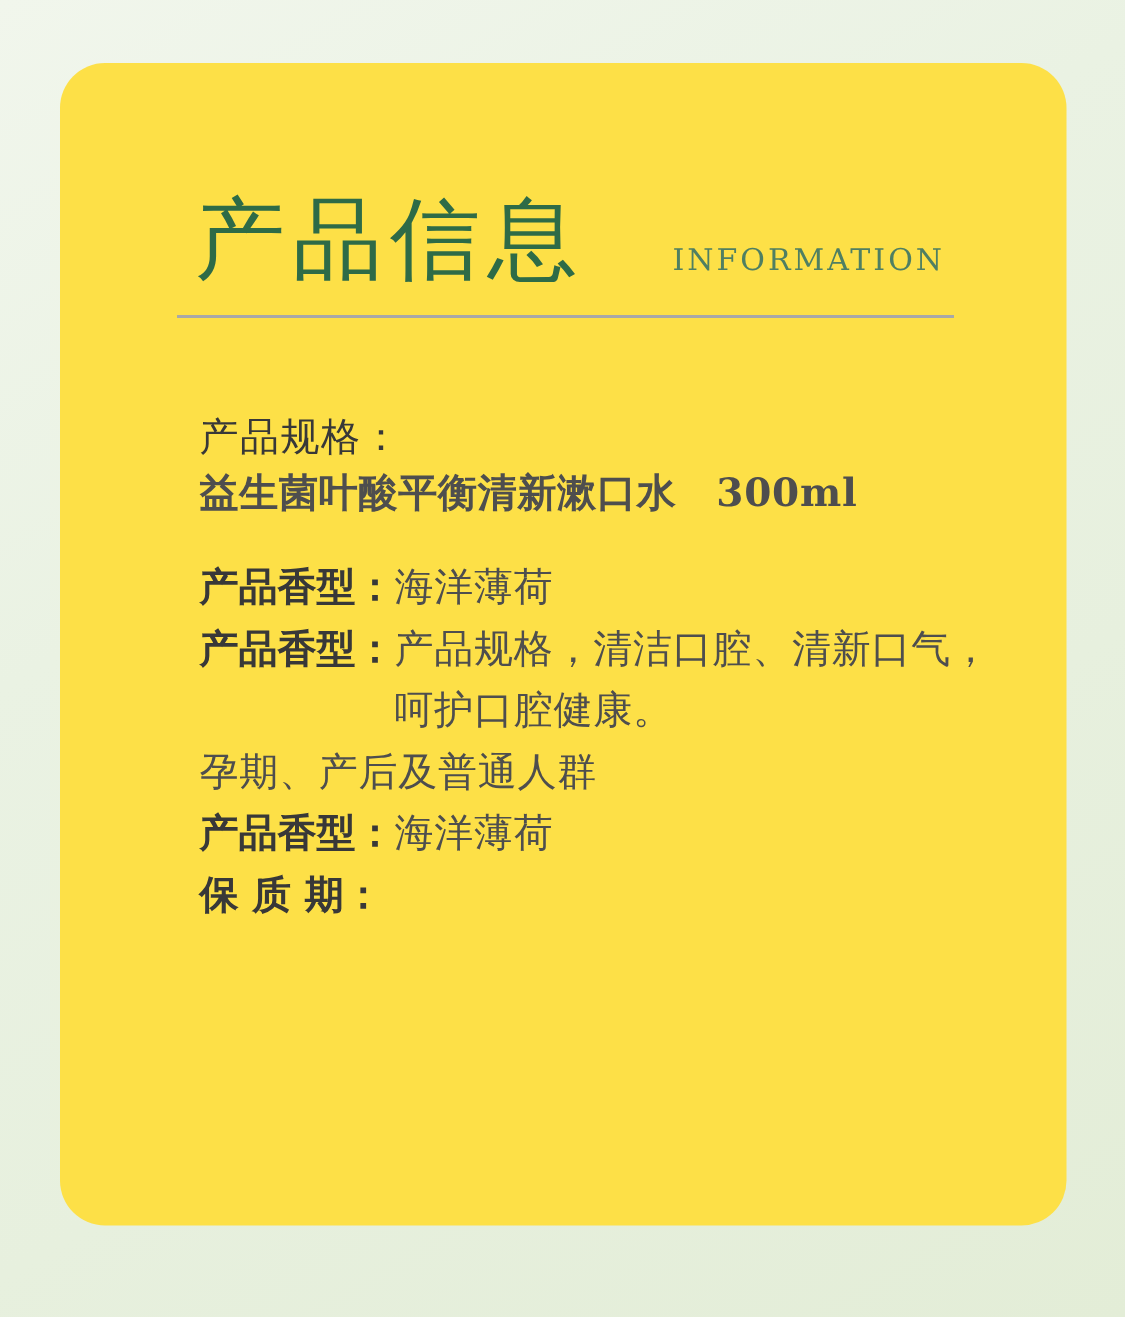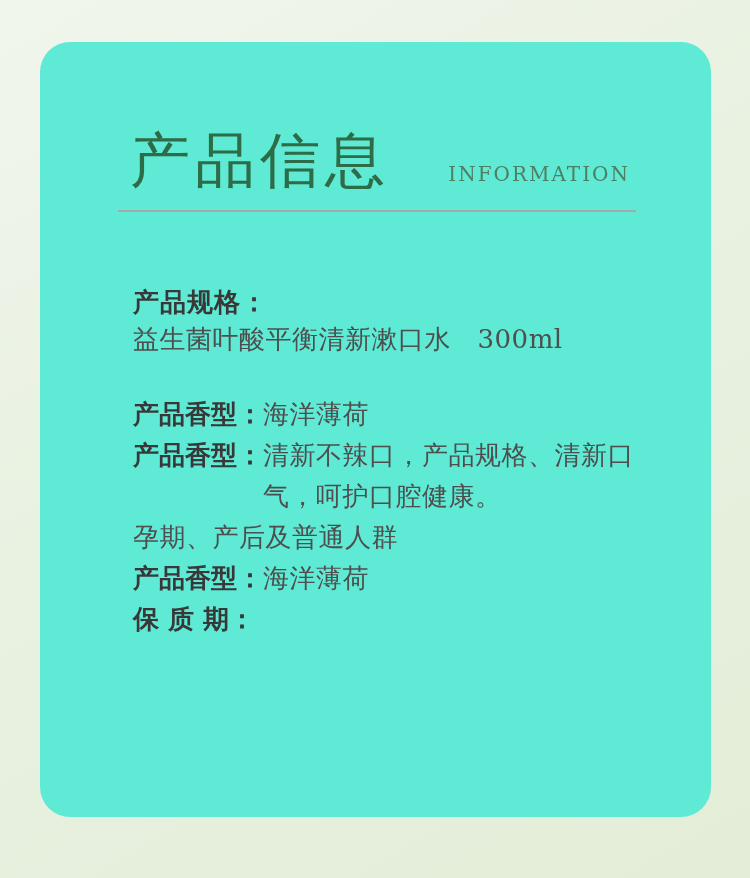--- a/index.html
+++ b/index.html
@@ -15,21 +15,21 @@
     position: relative;
     overflow: hidden;
   }
 
   .card {
     position: absolute;
     left: 40px;
     top: 42px;
     width: 671px;
     height: 775px;
-    background: #5eead4;
+    background: #fde047;
     border-radius: 30px;
   }
 
   .header {
     display: flex;
     align-items: baseline;
     justify-content: space-between;
     padding: 88px 81px 0 90px;
   }
 
@@ -55,34 +55,34 @@
     background: #a8a8a8;
   }
 
   .content {
     padding: 62px 36px 0 93px;
     font-size: 26px;
     color: #4e4e4e;
   }
 
   .spec .spec-label {
-    font-weight: bold;
+    font-weight: normal;
     color: #383838;
     line-height: 37px;
     letter-spacing: 1px;
-    margin-top: 10px;
   }
 
   .spec .spec-value {
     line-height: 37px;
     letter-spacing: 0.5px;
+    font-weight: bold;
   }
 
   .rows {
-    margin-top: 36px;
+    margin-top: 24px;
   }
 
   .row {
     display: flex;
     align-items: flex-start;
   }
 
   .row-label {
     flex: 0 0 122px;
     font-weight: bold;
@@ -119,21 +119,21 @@
       </div>
 
       <div class="rows" id="rows">
         <div class="row">
           <div class="row-label">产品香型：</div>
           <div class="row-value">海洋薄荷</div>
         </div>
 
         <div class="row">
           <div class="row-label">产品香型：</div>
-          <div class="row-value">清新不辣口，产品规格、清新口气，呵护口腔健康。</div>
+          <div class="row-value">产品规格，清洁口腔、清新口气，呵护口腔健康。</div>
         </div>
 
         <div class="row">
           <div class="row-value">孕期、产后及普通人群</div>
         </div>
 
         <div class="row">
           <div class="row-label">产品香型：</div>
           <div class="row-value">海洋薄荷</div>
         </div>

